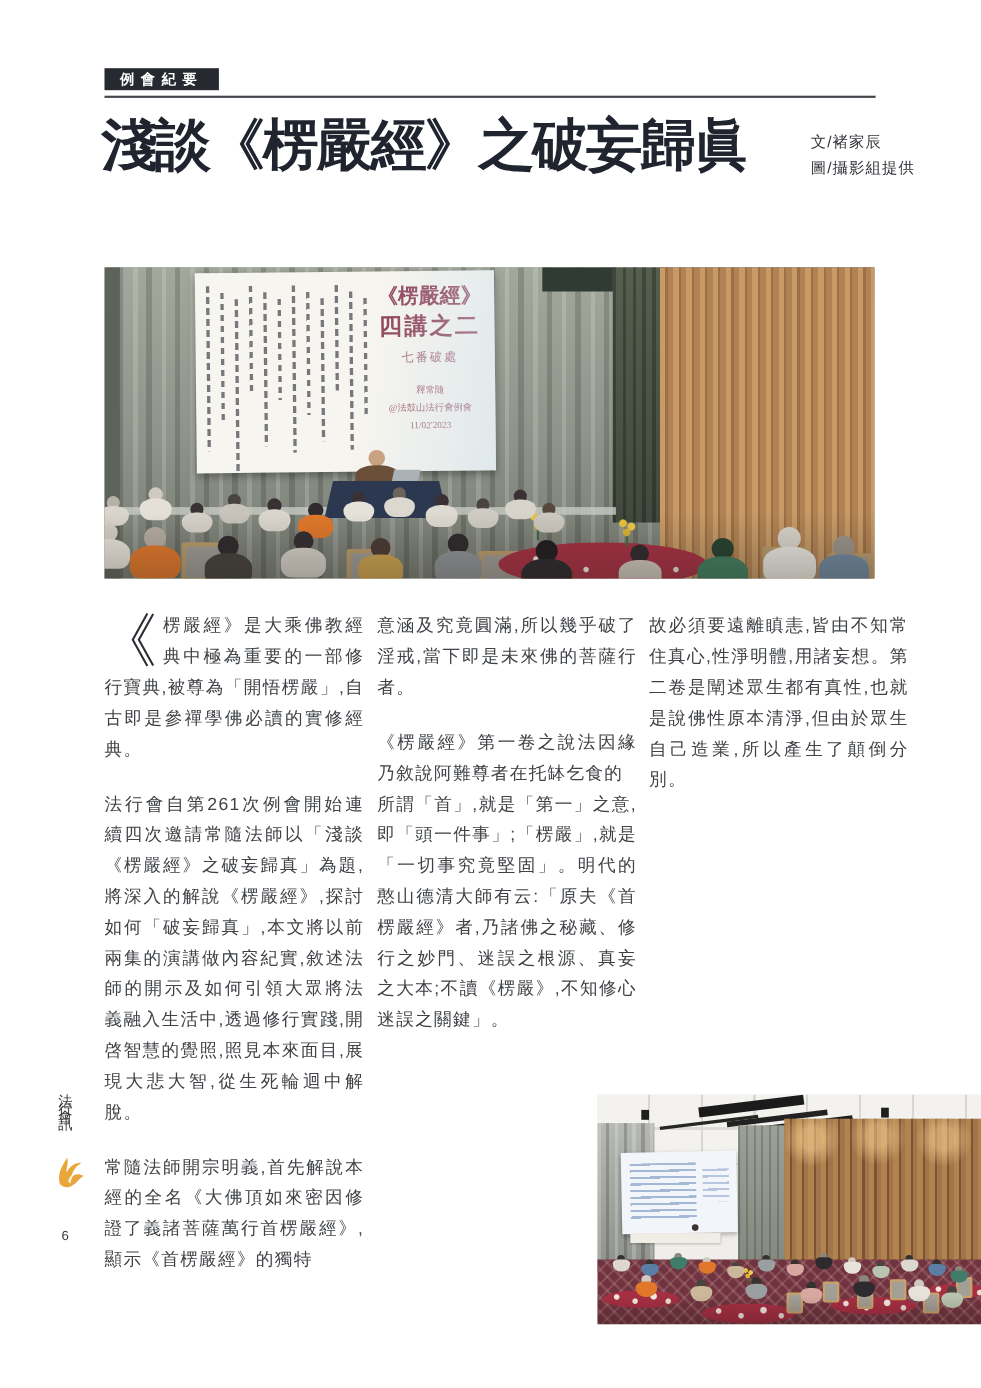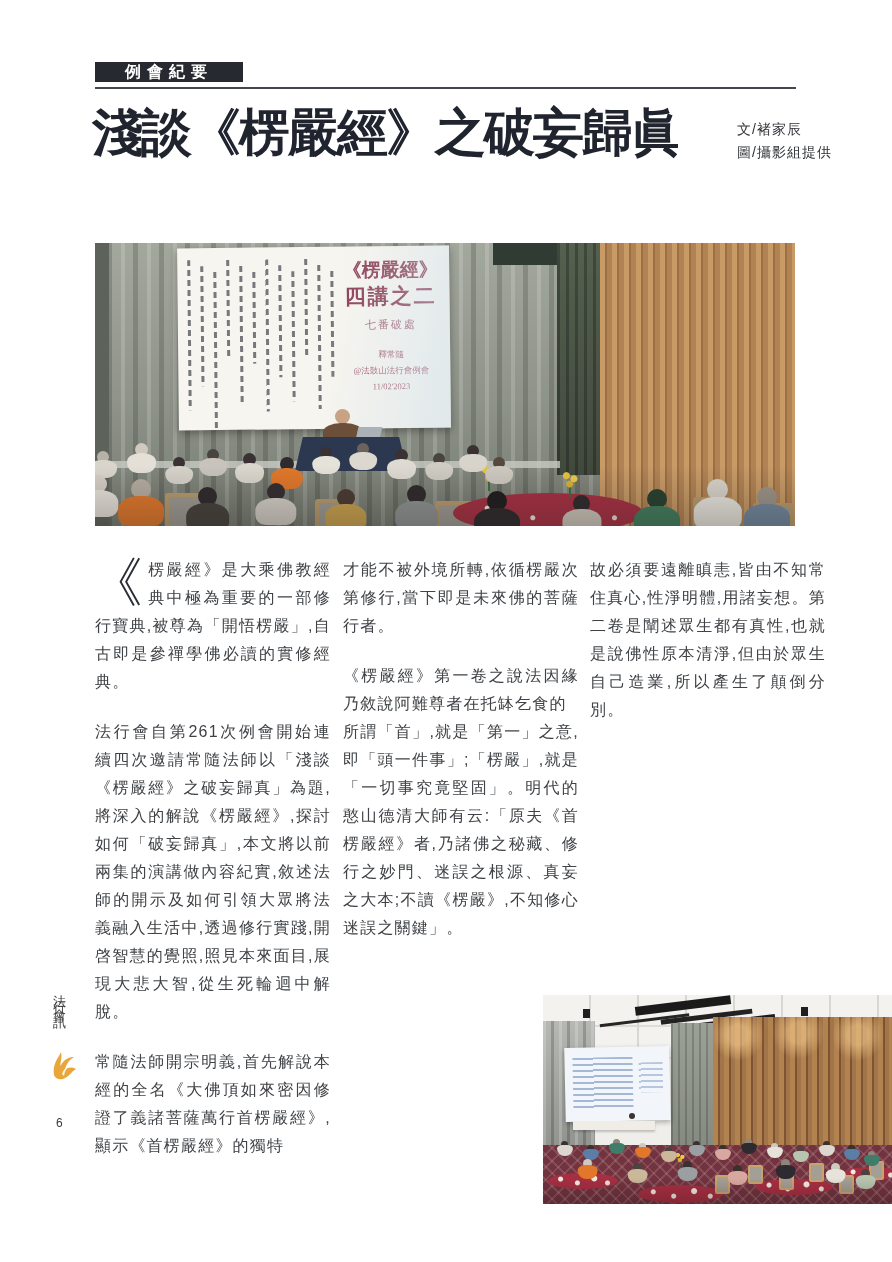--- a/index.html
+++ b/index.html
@@ -1,21 +1,21 @@
 <!DOCTYPE html>
 <html><head>
 <meta charset="utf-8">
 <style>
   html,body{margin:0;padding:0;background:#ffffff;}
   .page{position:relative;width:892px;height:1262px;background:#ffffff;overflow:hidden;
         font-family:"Liberation Sans","DejaVu Sans",sans-serif;color:#3f4246;}
 
   
-  .kicker{position:absolute;left:95px;top:62px;height:20px;padding:0 30px;background:#26292f;
-          color:#fff;font-size:16px;font-weight:700;letter-spacing:6px;line-height:20px;}
+  .kicker{position:absolute;left:95px;top:62px;height:20px;padding:0 14px;background:#26292f;
+          color:#fff;font-size:13px;font-weight:700;letter-spacing:6px;line-height:20px;}
   .rule{position:absolute;left:95px;top:87px;width:701px;height:2px;background:#43464c;}
   .title{position:absolute;left:92px;top:100px;margin:0;width:640px;
          font-family:"Liberation Serif","DejaVu Serif",serif;font-weight:700;
          font-size:51px;letter-spacing:-2px;color:#20242e;line-height:1.3;white-space:nowrap;}
   .byline{position:absolute;left:737px;top:118px;font-size:14px;line-height:23px;color:#2f3237;letter-spacing:1px;}
 
   
   .journal-v{position:absolute;left:50px;top:984px;writing-mode:vertical-rl;
              font-family:"Liberation Serif","DejaVu Serif",serif;font-size:13px;letter-spacing:7px;color:#3a3a3a;}
   .ddm-logo{position:absolute;left:50px;top:1052px;width:26px;height:30px;}
@@ -211,21 +211,21 @@
     <div class="pm-shade"></div>
   </div>
 
   <div class="col col1">
     <p><span class="dropcap">《</span><span>楞嚴經》是大乘佛教經典中極為重要的一部修行寶典,被尊為「開悟楞嚴」,自古即是參禪學佛必讀的實修經典。</span></p>
     <p>法行會自第261次例會開始連續四次邀請常隨法師以「淺談《楞嚴經》之破妄歸真」為題,將深入的解說《楞嚴經》,探討如何「破妄歸真」,本文將以前兩集的演講做內容紀實,敘述法師的開示及如何引領大眾將法義融入生活中,透過修行實踐,開啓智慧的覺照,照見本來面目,展現大悲大智,從生死輪迴中解脫。</p>
     <p>常隨法師開宗明義,首先解說本經的全名《大佛頂如來密因修證了義諸菩薩萬行首楞嚴經》,顯示《首楞嚴經》的獨特</p>
   </div>
 
   <div class="col col2">
-    <p>才能不被外境所轉,依循楞嚴次第修行,當下即是未來佛的菩薩行者。</p>
+    <p>意涵及究竟圓滿,所以幾乎破了淫戒,當下即是未來佛的菩薩行者。</p>
     <p style="margin-bottom:0;"><span>《楞嚴經》第一卷之說法因緣乃敘說阿難尊者在托缽乞食的</span></p>
     <p>所謂「首」,就是「第一」之意,即「頭一件事」;「楞嚴」,就是「一切事究竟堅固」。明代的憨山德清大師有云:「原夫《首楞嚴經》者,乃諸佛之秘藏、修行之妙門、迷誤之根源、真妄之大本;不讀《楞嚴》,不知修心迷誤之關鍵」。</p>
   </div>
 
   <div class="col col3">
     <p>故必須要遠離瞋恚,皆由不知常住真心,性淨明體,用諸妄想。第二卷是闡述眾生都有真性,也就是說佛性原本清淨,但由於眾生自己造業,所以產生了顛倒分別。</p>
   </div>
 
   <div class="journal-v">法行會訊</div>
   <svg class="ddm-logo" viewBox="0 0 26 30">

